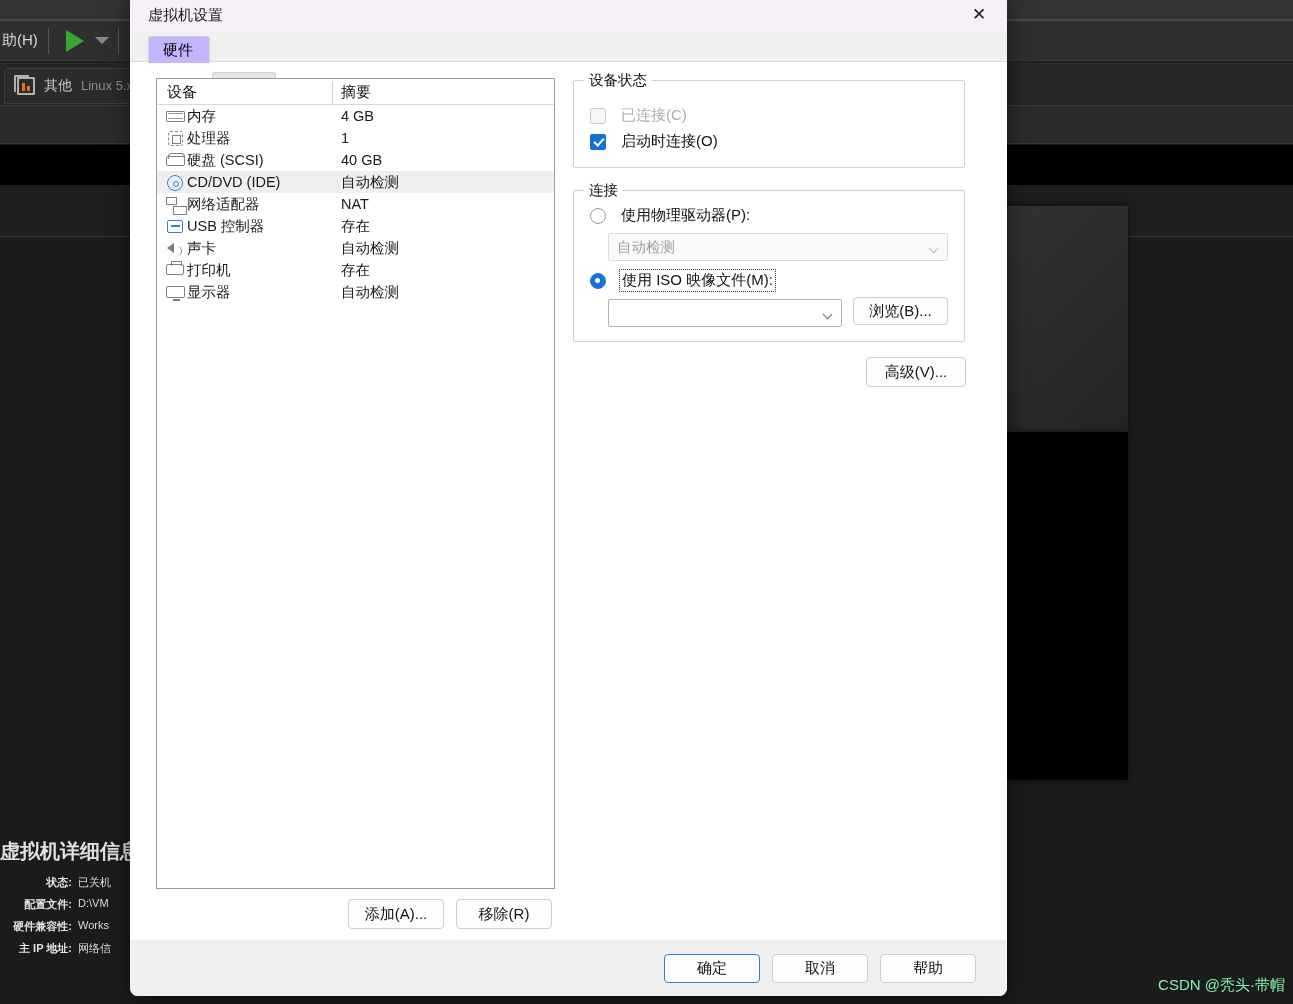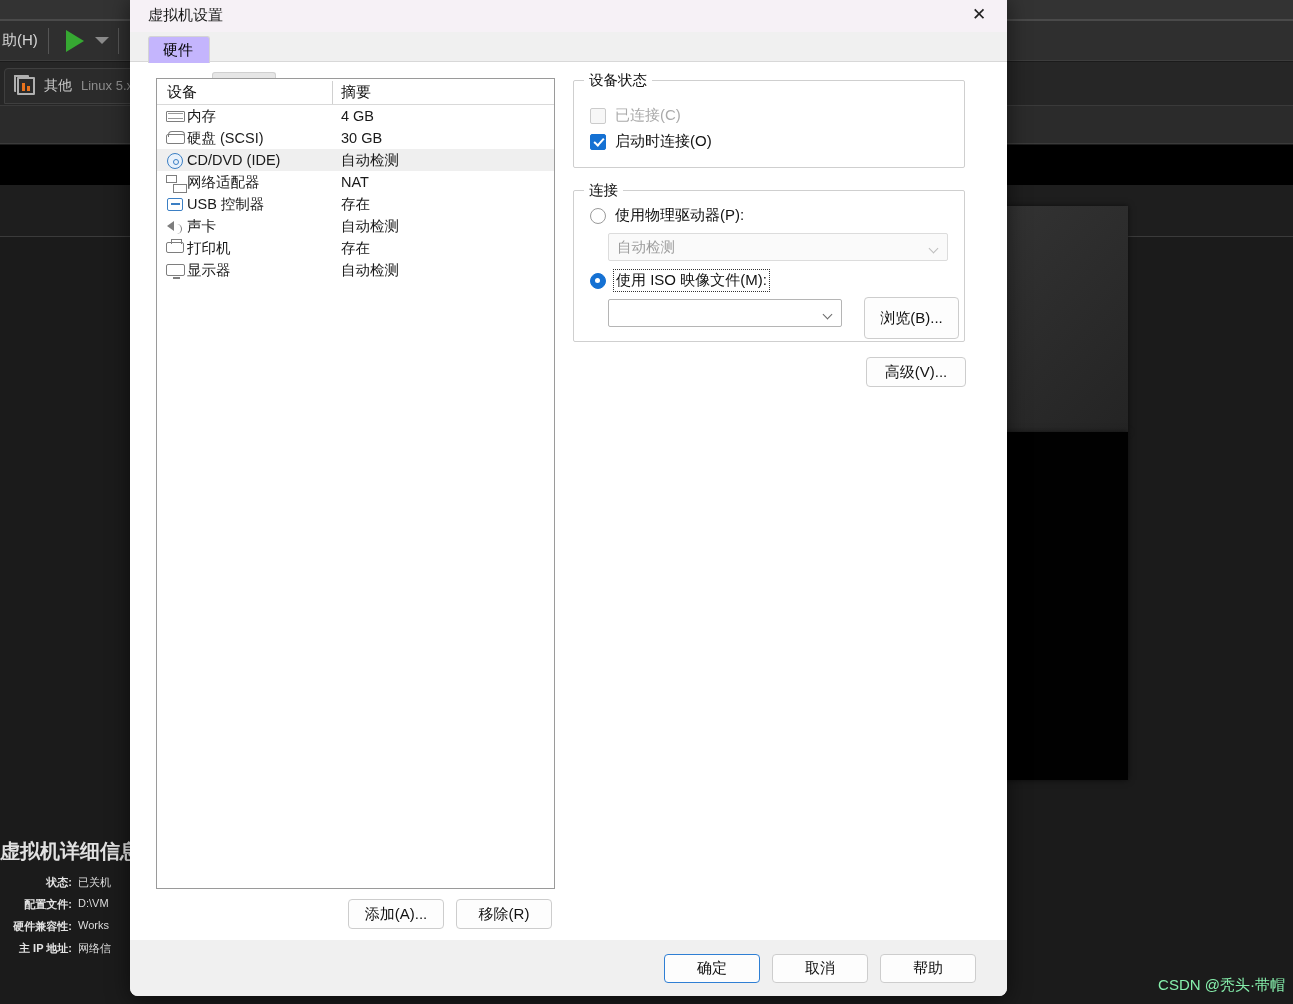--- a/index.html
+++ b/index.html
@@ -224,21 +224,21 @@
     border-radius: 2px;
     padding-left: 34px;
   }
   .gbox > .legend {
     position: absolute; top: -10px; left: 10px;
     background: #ffffff; padding: 0 5px;
     font-size: 14.5px; color: #111;
   }
 
   .chk-row, .rad-row {
-    position: absolute; display: flex; align-items: center; gap: 9px;
+    position: absolute; display: flex; align-items: center; gap: 15px;
     font-size: 15px; color: #111;
     white-space: nowrap;
   }
   .chk {
     width: 16px; height: 16px; border: 1.5px solid #9a9a9a;
     border-radius: 2px; background: #fff; flex: none;
     position: relative;
   }
   .chk.on { background: #1571d3; border-color: #1571d3; }
   .chk.on::after {
@@ -378,24 +378,31 @@
 
       <div class="dl-row">
         <span class="icn">
             <i class="ic-mem"></i>
           </span>
         <span class="nm">内存</span>
         <span class="sm">4 GB</span>
       </div>
       <div class="dl-row">
         <span class="icn">
+            <i class="ic-cpu"></i>
+          </span>
+        <span class="nm">处理器</span>
+        <span class="sm">1</span>
+      </div>
+      <div class="dl-row">
+        <span class="icn">
             <i class="ic-hdd"></i>
           </span>
         <span class="nm">硬盘 (SCSI)</span>
-        <span class="sm">30 GB</span>
+        <span class="sm">40 GB</span>
       </div>
       <div class="dl-row sel">
         <span class="icn">
             <i class="ic-cd"></i>
           </span>
         <span class="nm">CD/DVD (IDE)</span>
         <span class="sm">自动检测</span>
       </div>
       <div class="dl-row">
         <span class="icn">
@@ -467,21 +474,21 @@
     </div>
 
     <div class="rad-row" style="left:460px; top:239px;">
       <span class="rad on"></span>
       <span class="focus-ring">使用 ISO 映像文件(M):</span>
     </div>
     <div class="combo" style="left:478px; top:267px; width:234px;">
       <span></span>
       <span class="caret"></span>
     </div>
-    <div class="btn" style="left:723px; top:265px; width:95px; height:42px;margin-left:11px;">
+    <div class="btn" style="left:723px; top:265px; width:95px; height:28px;">
       <span>浏览(B)...</span>
     </div>
 
     <div class="btn" style="left:736px; top:325px; width:100px; height:30px;">
       <span>高级(V)...</span>
     </div>
 
   </div>
 
   <div class="dlg-footer">

